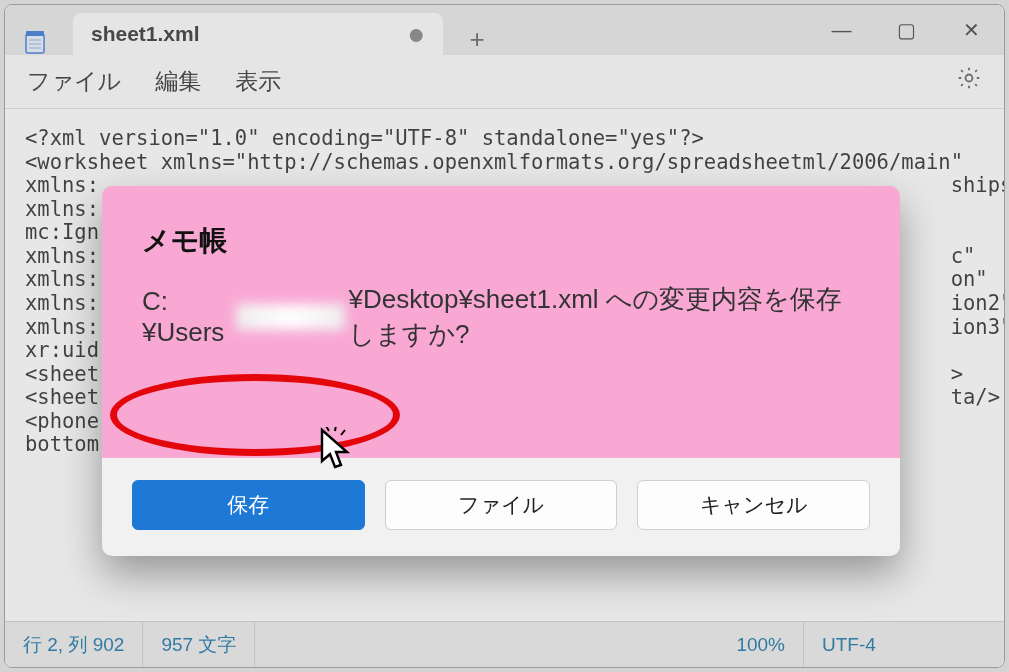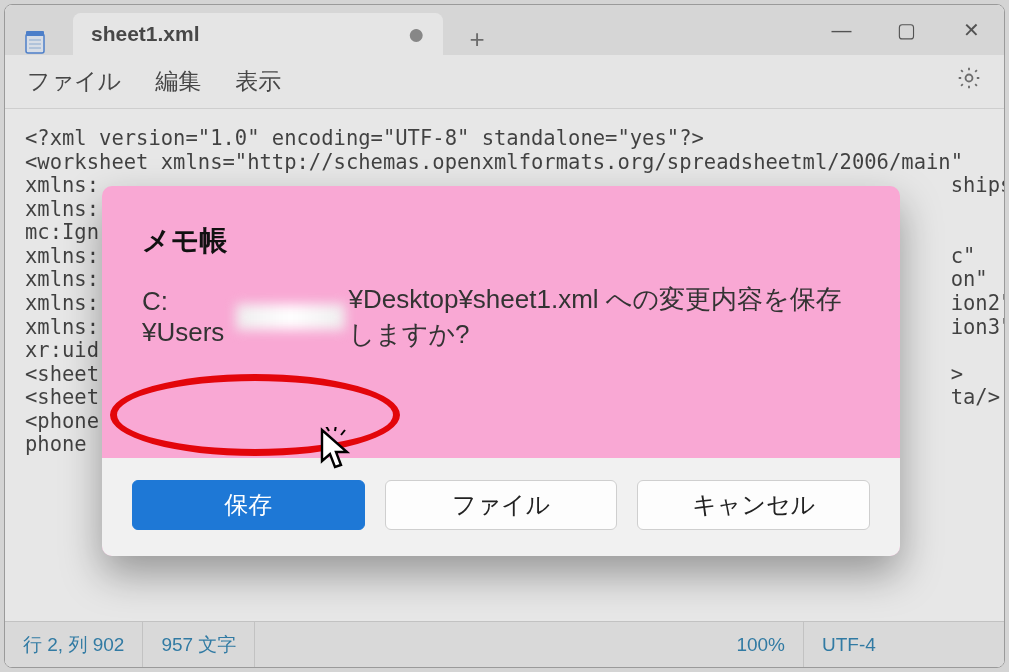--- a/index.html
+++ b/index.html
@@ -144,21 +144,21 @@
     display: flex;
     gap: 20px;
     border-radius: 0 0 10px 10px;
   }
   .dlg-btn {
     flex: 1;
     height: 50px;
     border-radius: 6px;
     border: 1px solid #cfcfcf;
     background: #fdfdfd;
-    font-size: 24px;
+    font-size: 21px;
     color: #222;
     display:flex; align-items:center; justify-content:center;
   }
   .dlg-btn.primary {
     background: #1e78d6;
     border-color: #1e78d6;
     color: #fff;
   }
   .ring {
     position: absolute;
@@ -221,21 +221,21 @@
 <span>xmlns:</span>
 <span>mc:Ign</span>
 <span>xmlns:                                                                     c"</span>
 <span>xmlns:                                                                     on"</span>
 <span>xmlns:                                                                     ion2"</span>
 <span>xmlns:                                                                     ion3"</span>
 <span>xr:uid</span>
 <span>&lt;sheet                                                                     &gt;</span>
 <span>&lt;sheet                                                                     ta/&gt;</span>
 <span>&lt;phone</span>
-<span>phone</span></div>
+<span>bottom</span></div>
 
   <div class="statusbar">
     <div class="seg">行 2, 列 902</div>
     <div class="seg">957 文字</div>
     <div class="gap seg noborder"></div>
     <div class="seg">100%</div>
     <div class="seg noborder" style="width:200px">UTF-4</div>
   </div>
 
   <div class="dim-overlay"></div>

